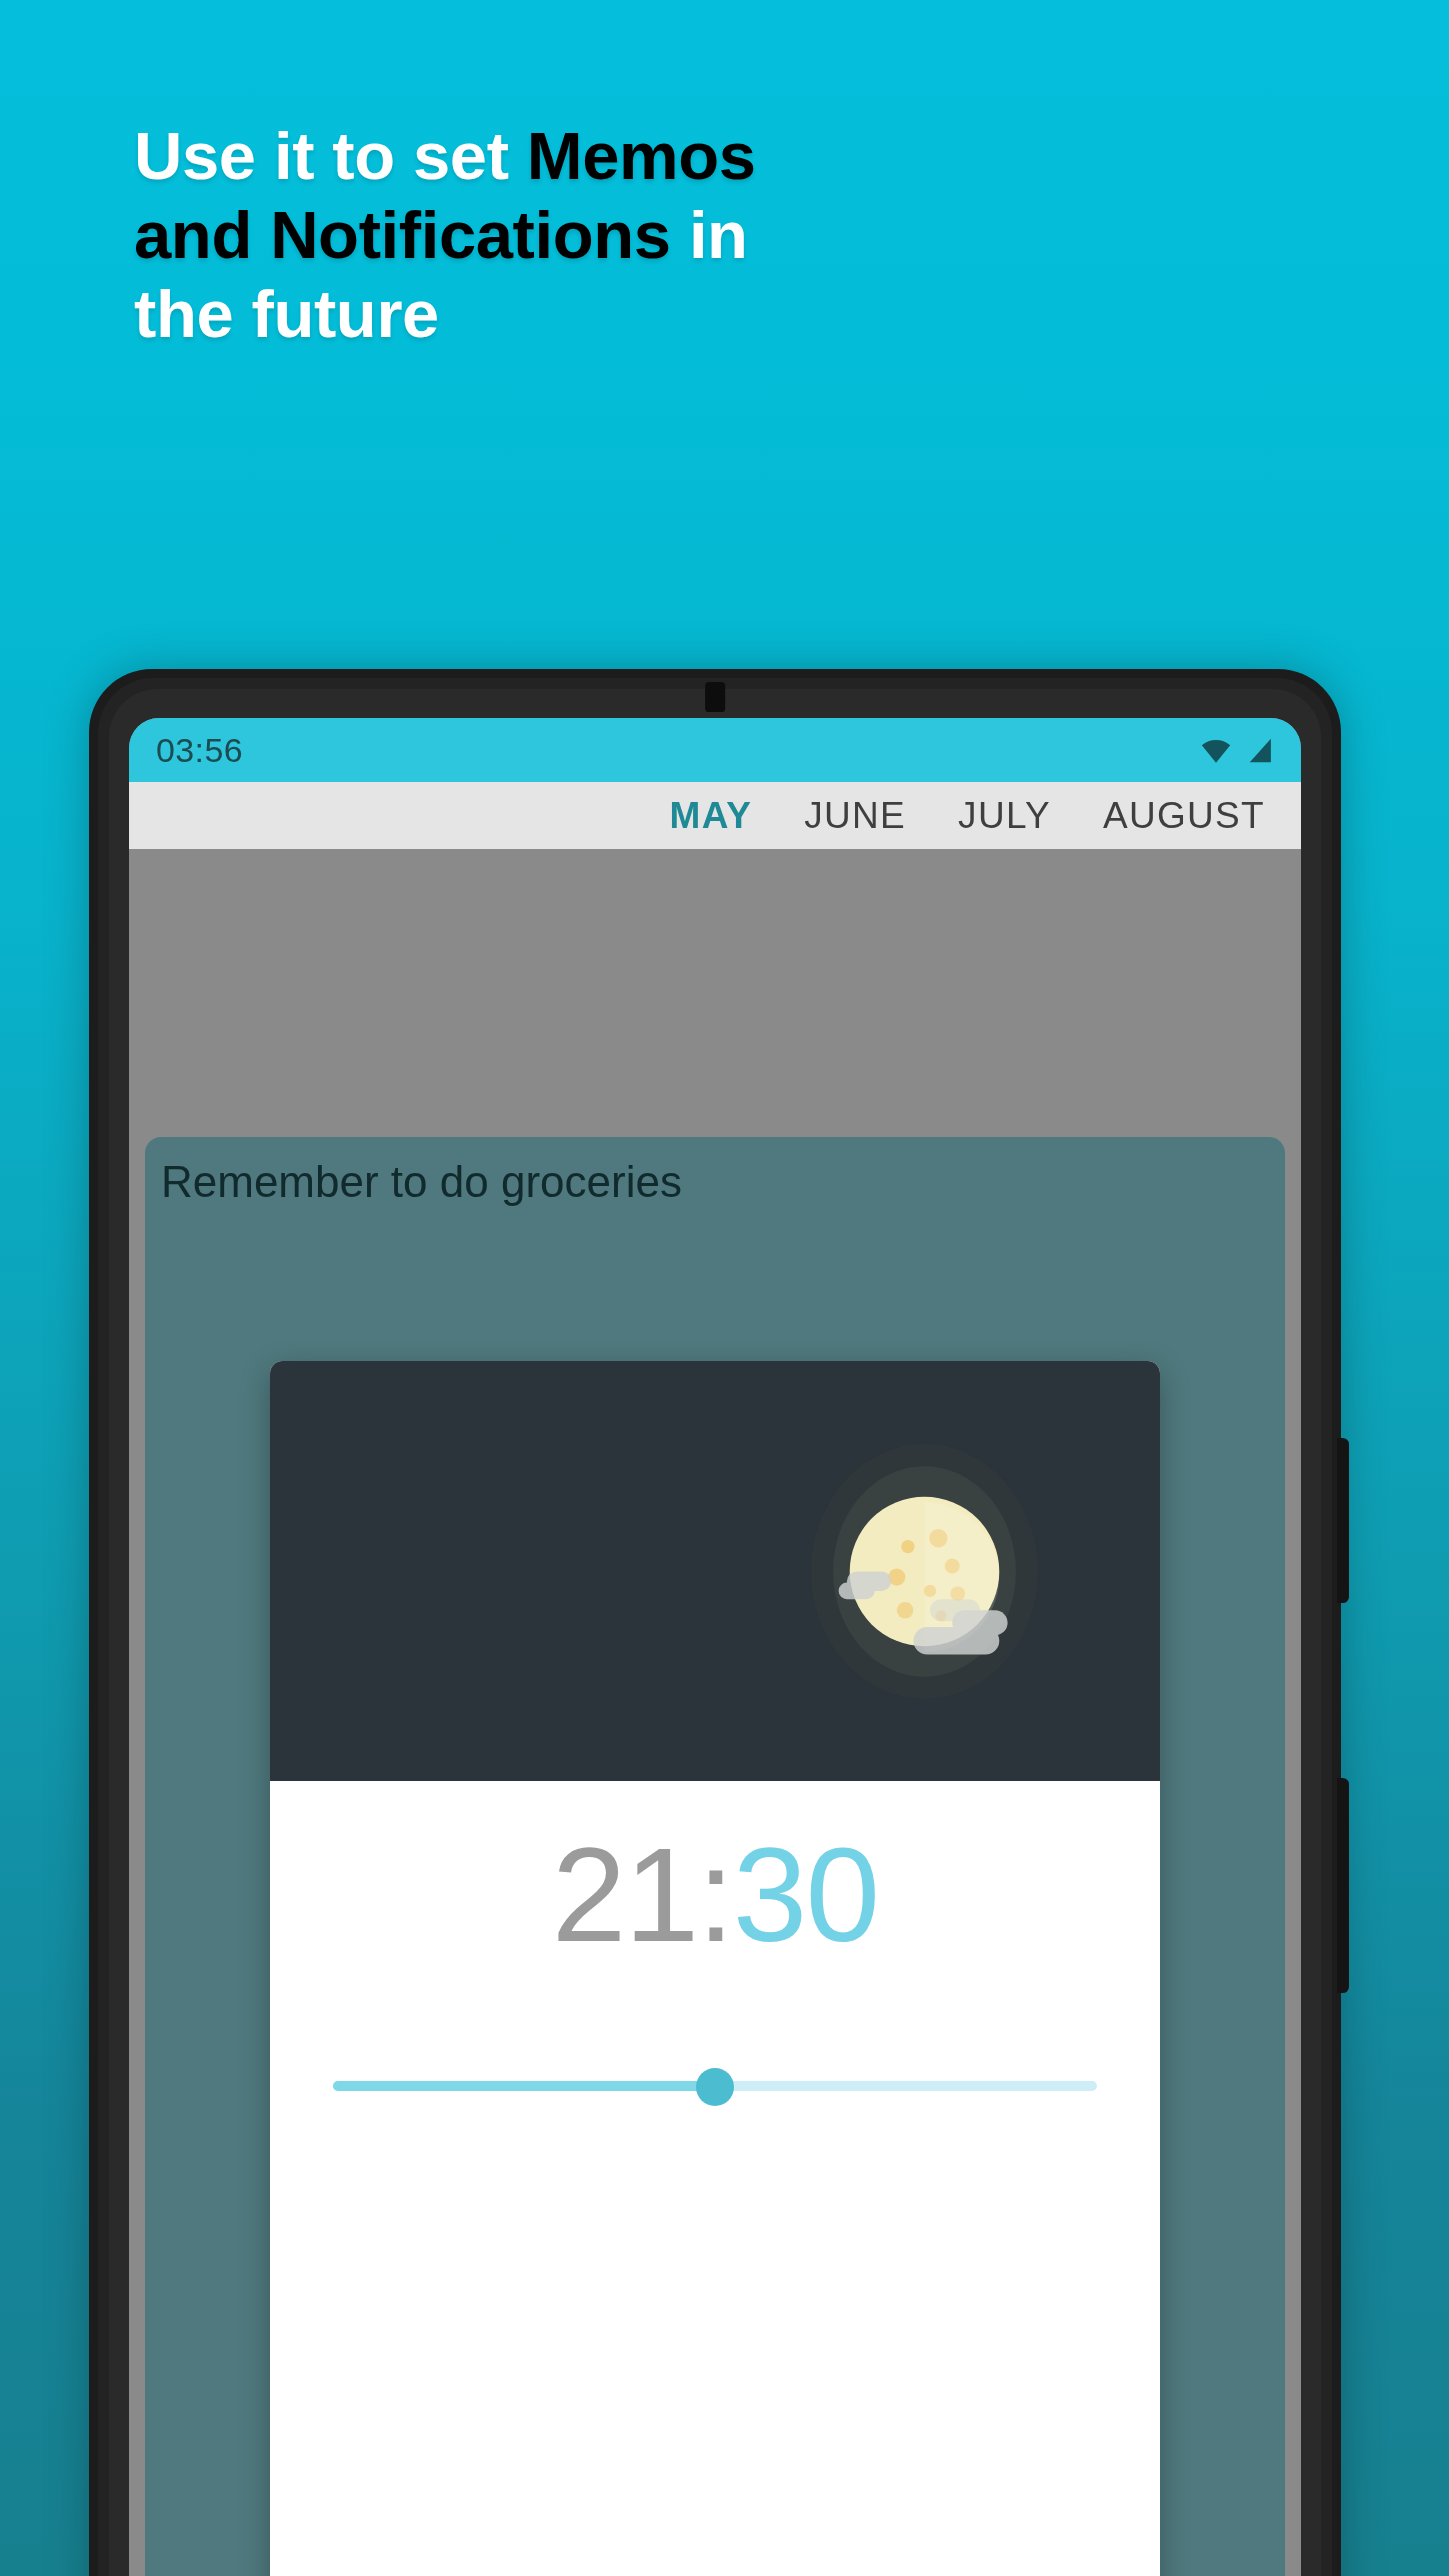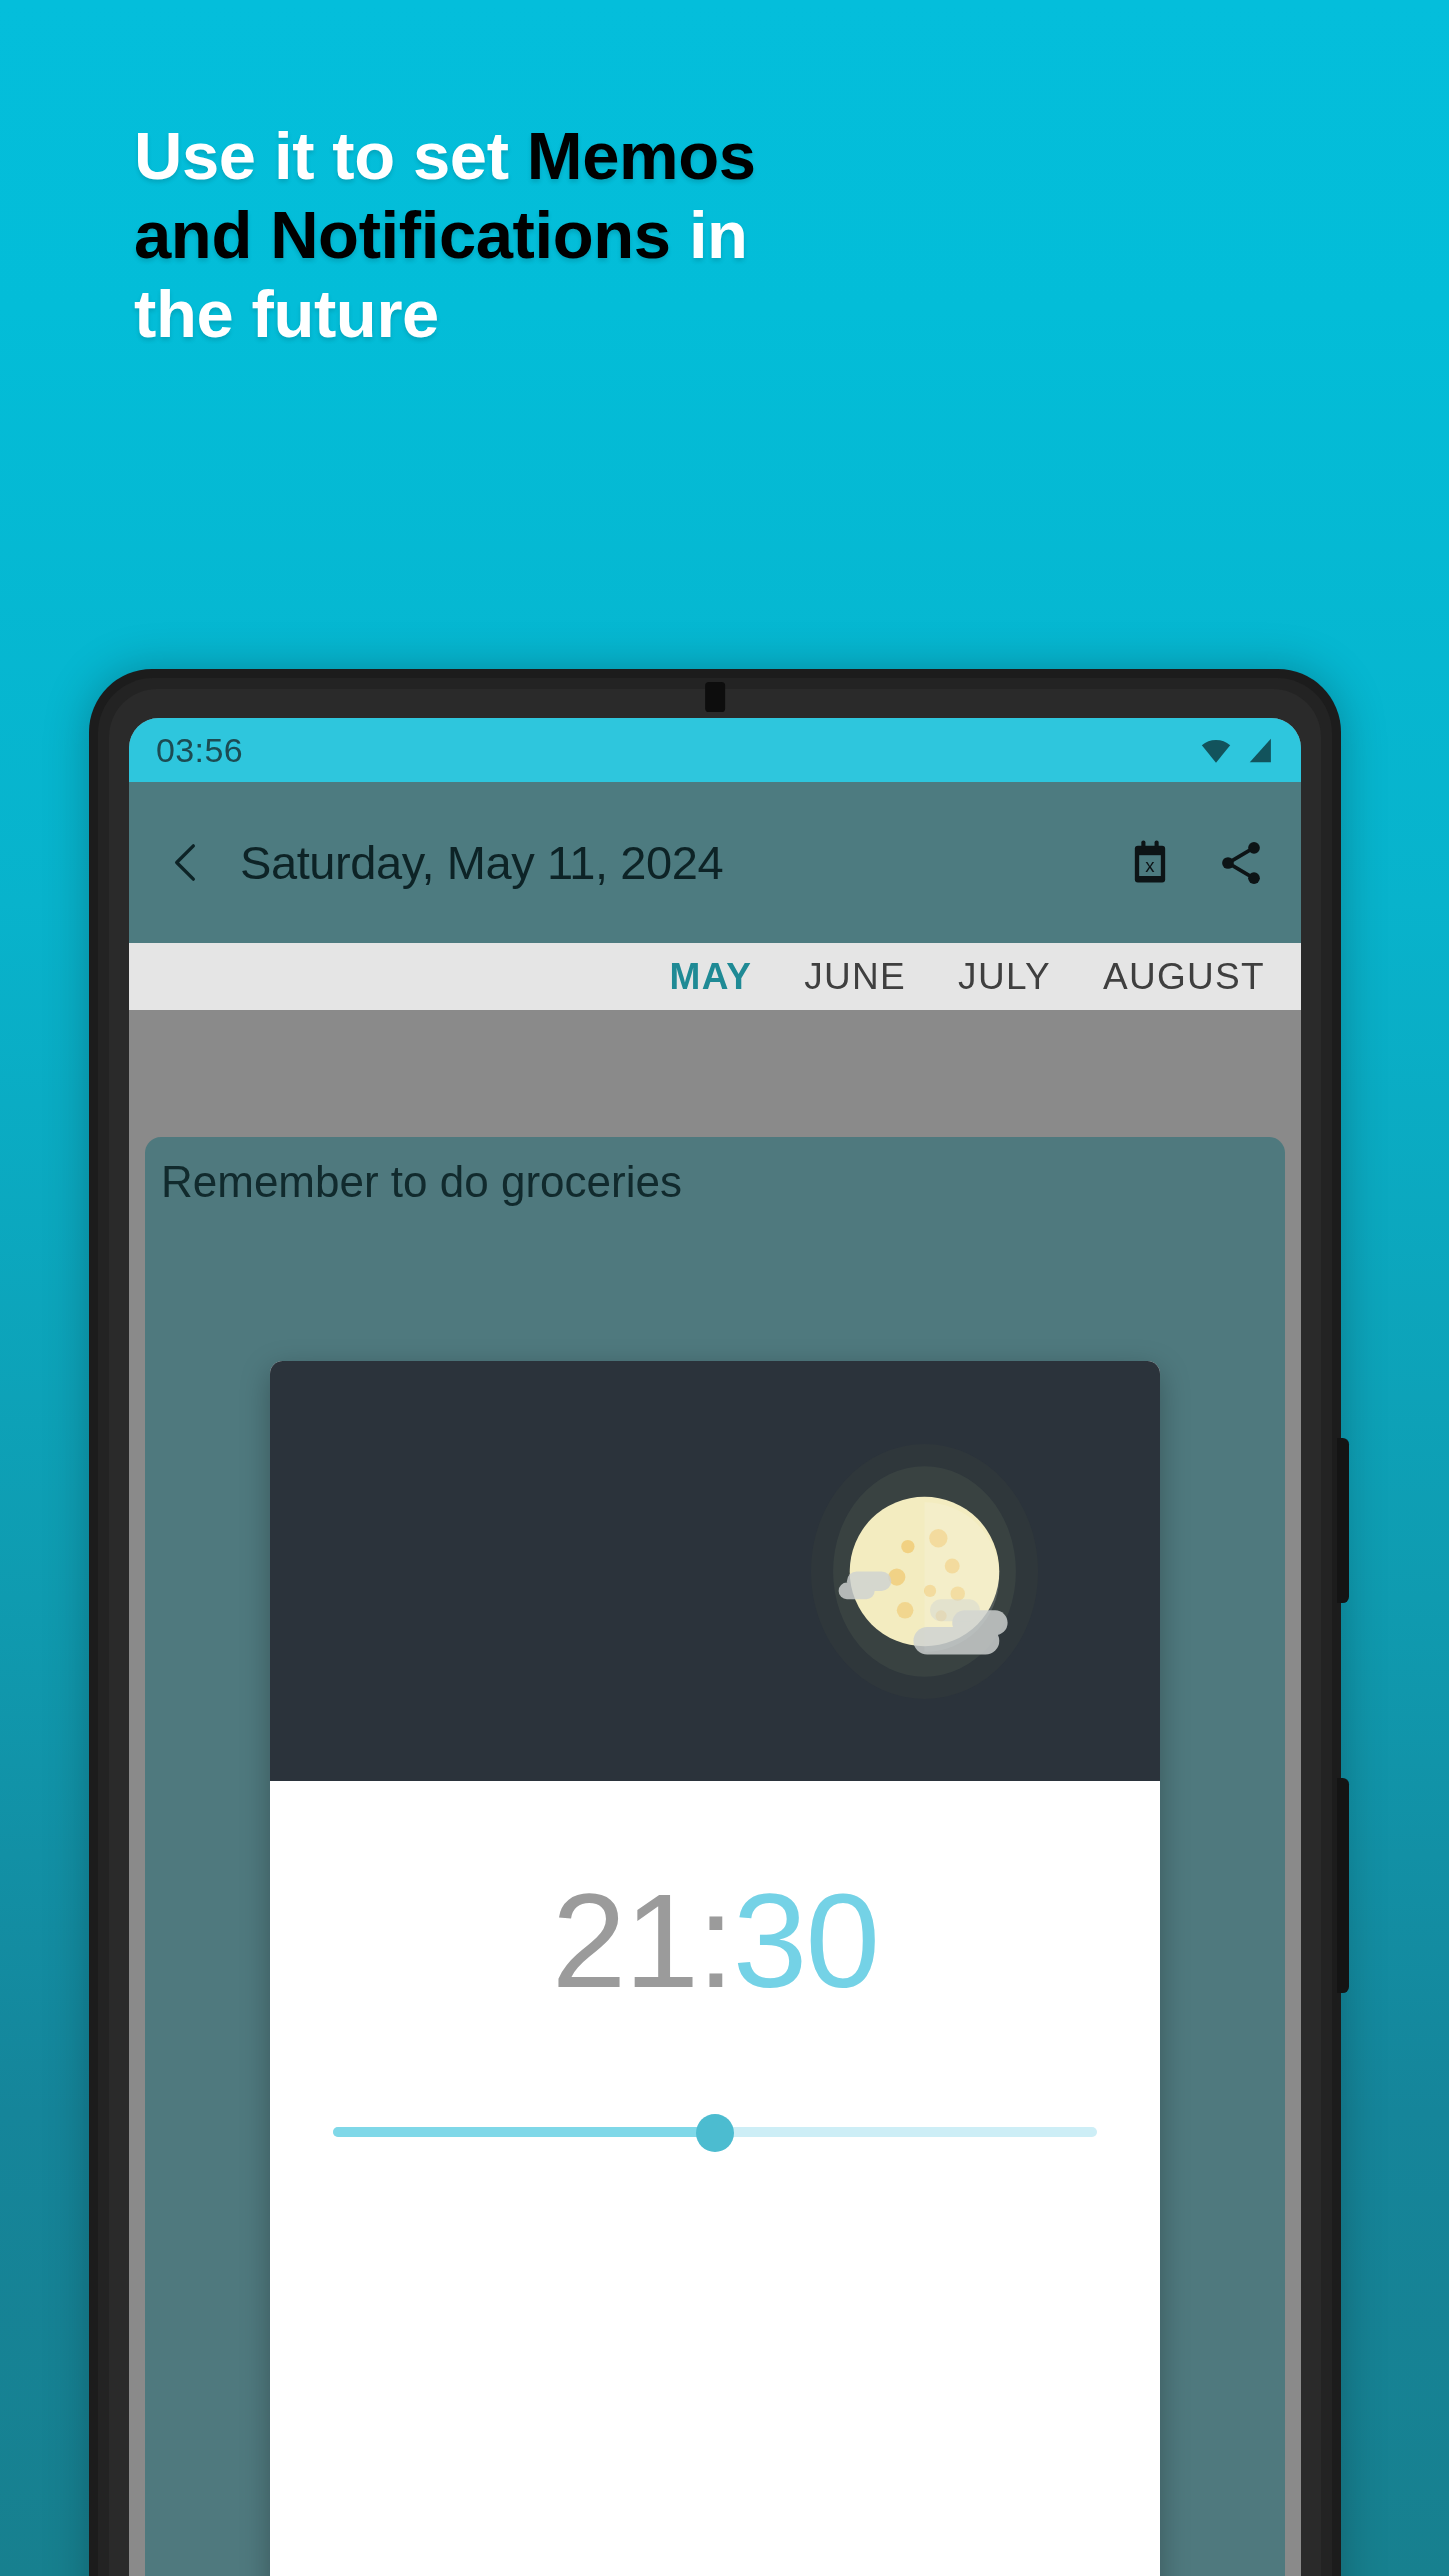--- a/index.html
+++ b/index.html
@@ -137,21 +137,21 @@
     position:absolute; left:125px; right:125px; top:224px; bottom:0;
     border-radius:12.5px 12.5px 0 0; overflow:hidden;
     box-shadow:0 9px 30px rgba(0,0,0,.28);
     background:#ffffff;
   }
   .dialog-hero{
     height:420px; background:#2b333b; position:relative; overflow:hidden;
   }
   .moon-wrap{ position:absolute; right:97px; top:72px; width:277px; height:277px; }
 
-  .dialog-body{ background:#fff; padding-top:47px;margin-top:46px; }
+  .dialog-body{ background:#fff; padding-top:47px; }
   .time-row{
     text-align:center; font-size:134px; font-weight:300; letter-spacing:-1.8px;
     line-height:1;
   }
   .t-h{ color:#9b9b9b; }
   .t-c{ color:#9b9b9b; }
   .t-m{ color:#74d2e6; }
 
   .slider{
     margin:106px 63px 0 63px; position:relative; height:36px;
@@ -198,39 +198,20 @@
       <div class="status-icons">
         <svg class="wifi-ico" viewBox="0 0 24 20">
           <path d="M12 19 L1.5 6.2 A16 16 0 0 1 22.5 6.2 Z" fill="#12535c"></path>
         </svg>
         <svg class="sig-ico" viewBox="0 0 22 22">
           <path d="M20 2 L20 20 L4 20 Z" fill="#12535c"></path>
         </svg>
       </div>
     </div>
 
-    <div class="appbar">
-      <svg class="back-chevron" viewBox="0 0 24 24">
-        <path d="M15.5 3.5 L7 12 L15.5 20.5" fill="none" stroke="#0d2326" stroke-width="1.7" stroke-linecap="round" stroke-linejoin="round"></path>
-      </svg>
-      <div class="appbar-title">Saturday, May 11, 2024</div>
-      <svg class="appbar-ico" viewBox="0 0 24 24">
-        <rect x="5" y="4" width="14" height="17" rx="1.4" fill="#0d1416"></rect>
-        <rect x="8" y="1.6" width="1.9" height="3.8" rx="0.9" fill="#0d1416"></rect>
-        <rect x="14.1" y="1.6" width="1.9" height="3.8" rx="0.9" fill="#0d1416"></rect>
-        <rect x="7" y="8.4" width="10" height="9.6" fill="#4d7b80"></rect>
-        <text x="12" y="16" font-size="8.6" font-family="Liberation Sans, sans-serif" text-anchor="middle" fill="#0d1416">x</text>
-      </svg>
-      <svg class="appbar-ico" viewBox="0 0 24 24">
-        <circle cx="18" cy="5" r="2.7" fill="#0d1416"></circle>
-        <circle cx="18" cy="19" r="2.7" fill="#0d1416"></circle>
-        <circle cx="6" cy="12" r="2.7" fill="#0d1416"></circle>
-        <path d="M8.3 10.7 L15.7 6.3 M8.3 13.3 L15.7 17.7" stroke="#0d1416" stroke-width="1.7" stroke-linecap="round"></path>
-      </svg>
-    </div>
 
     <div class="calstrip">
       <div class="months">
         <div class="month active">MAY</div>
         <div class="month">JUNE</div>
         <div class="month">JULY</div>
         <div class="month">AUGUST</div>
       </div>
     </div>
 

